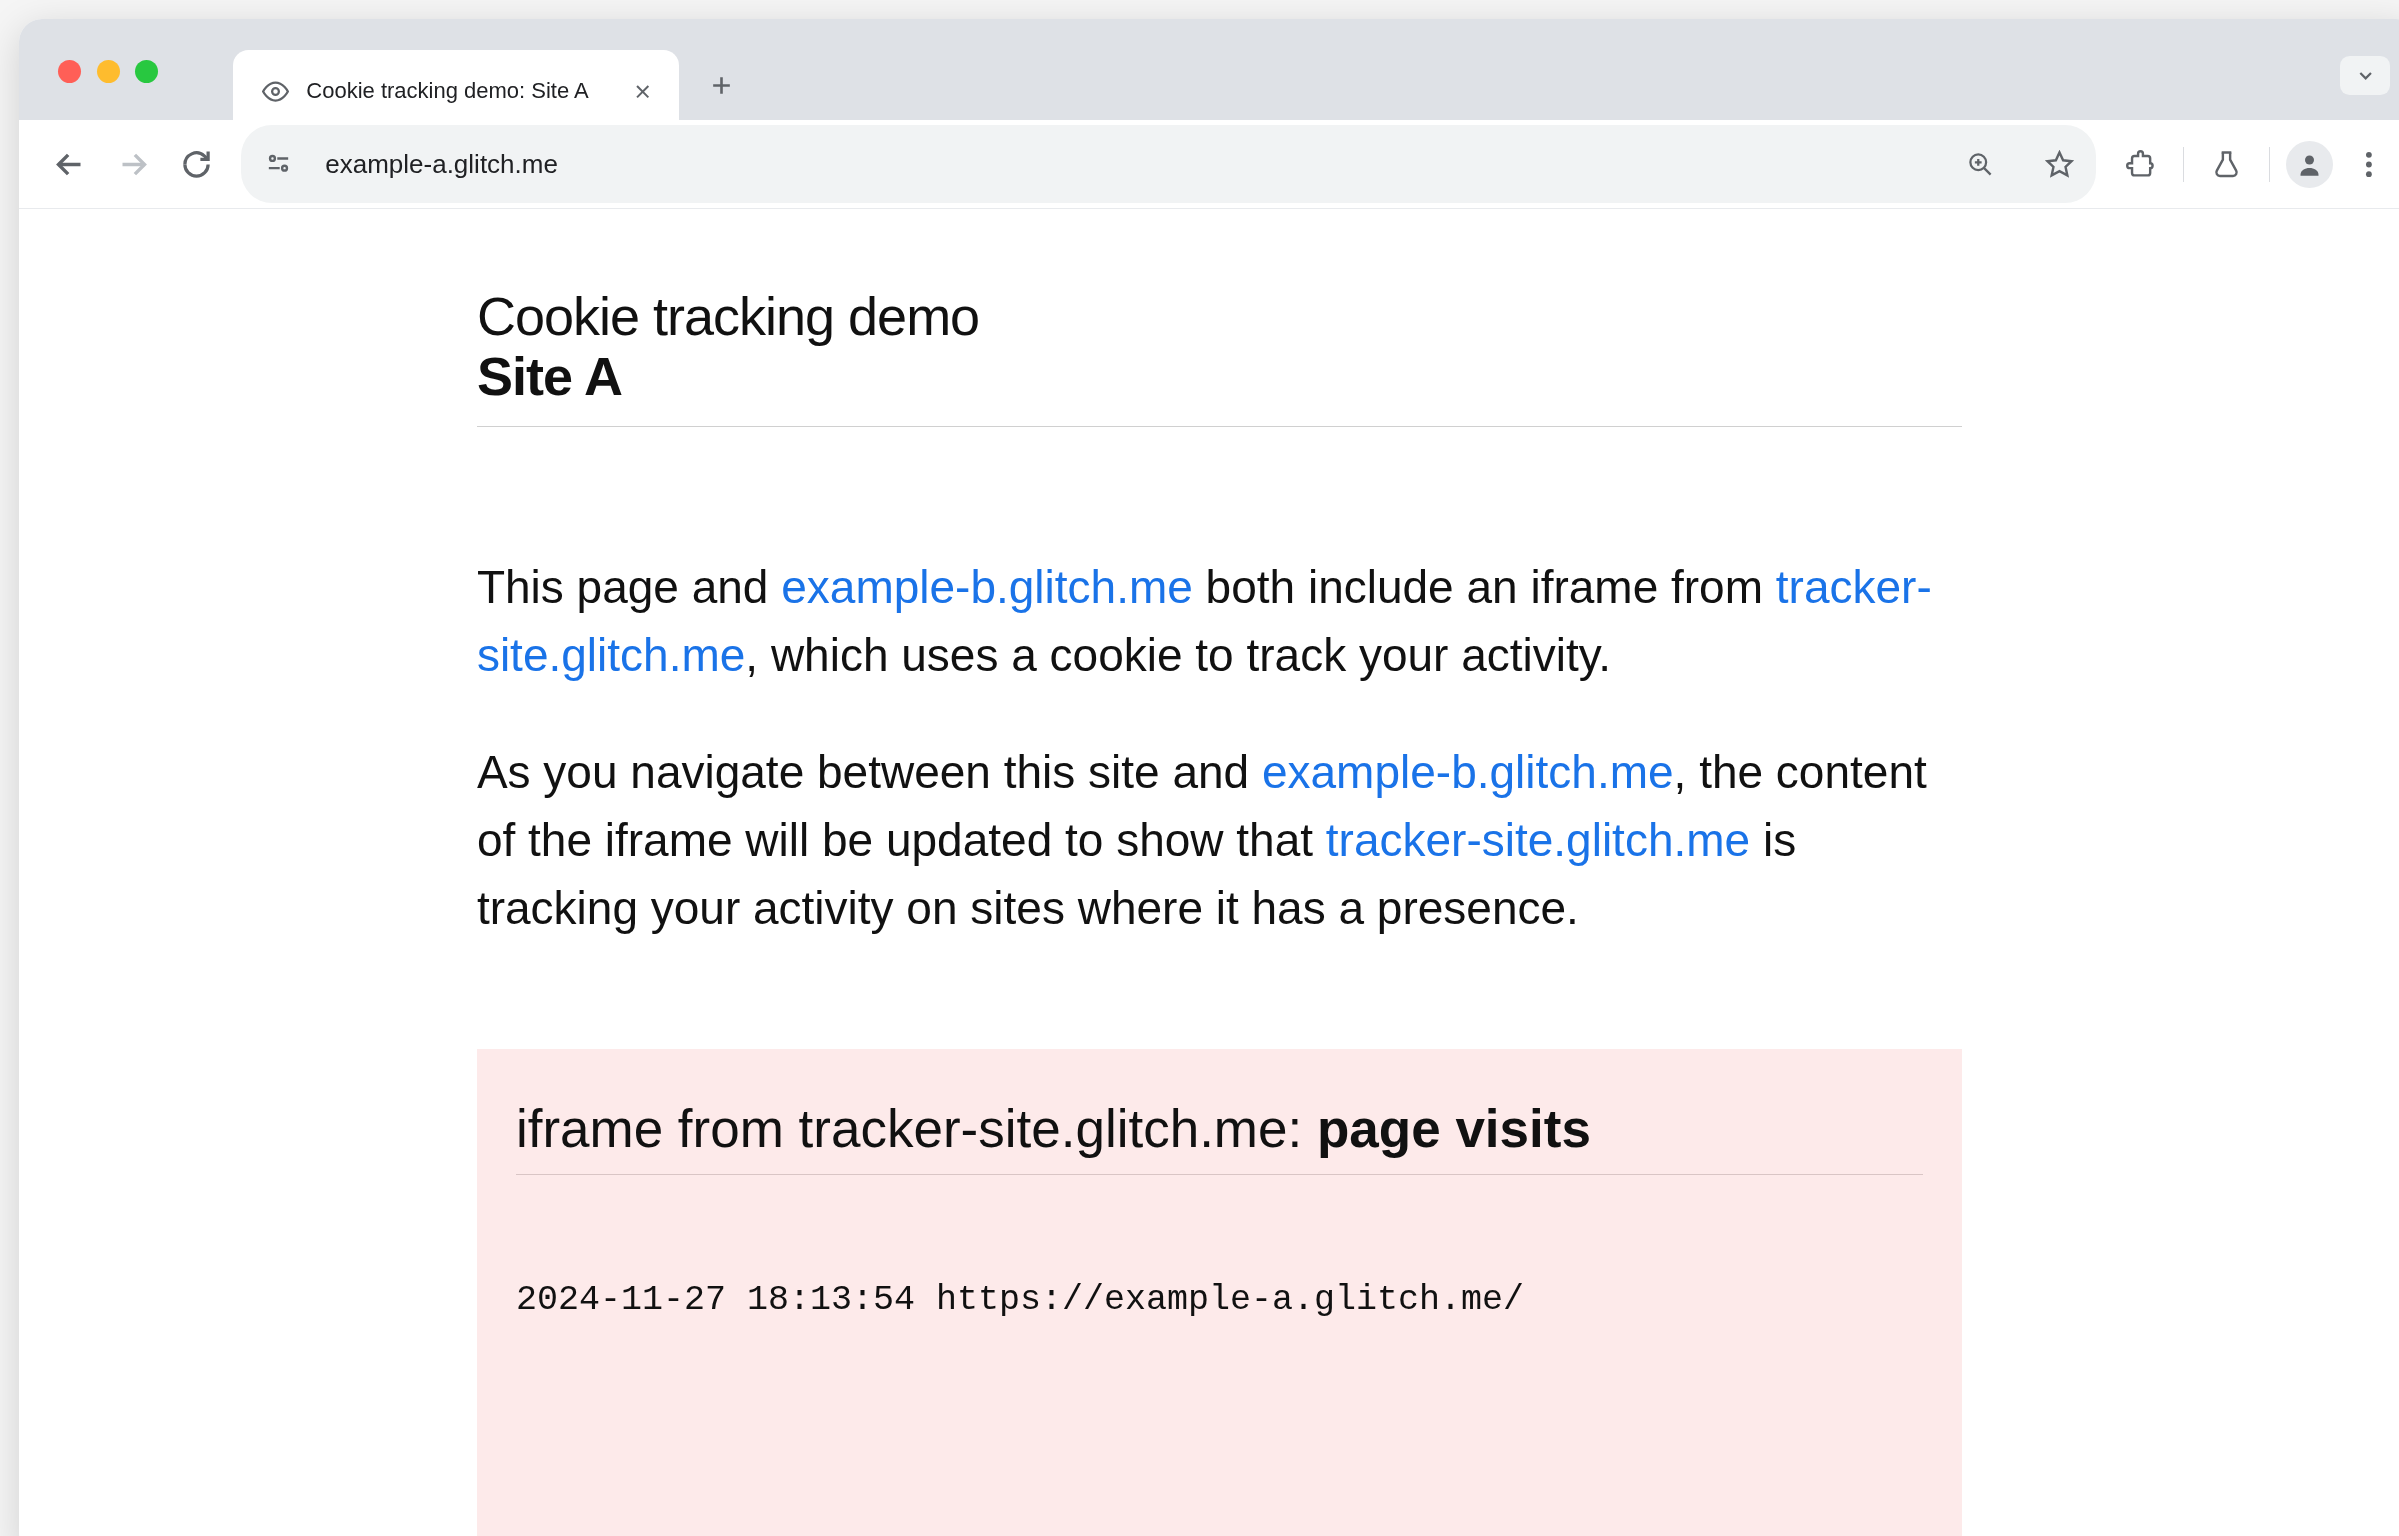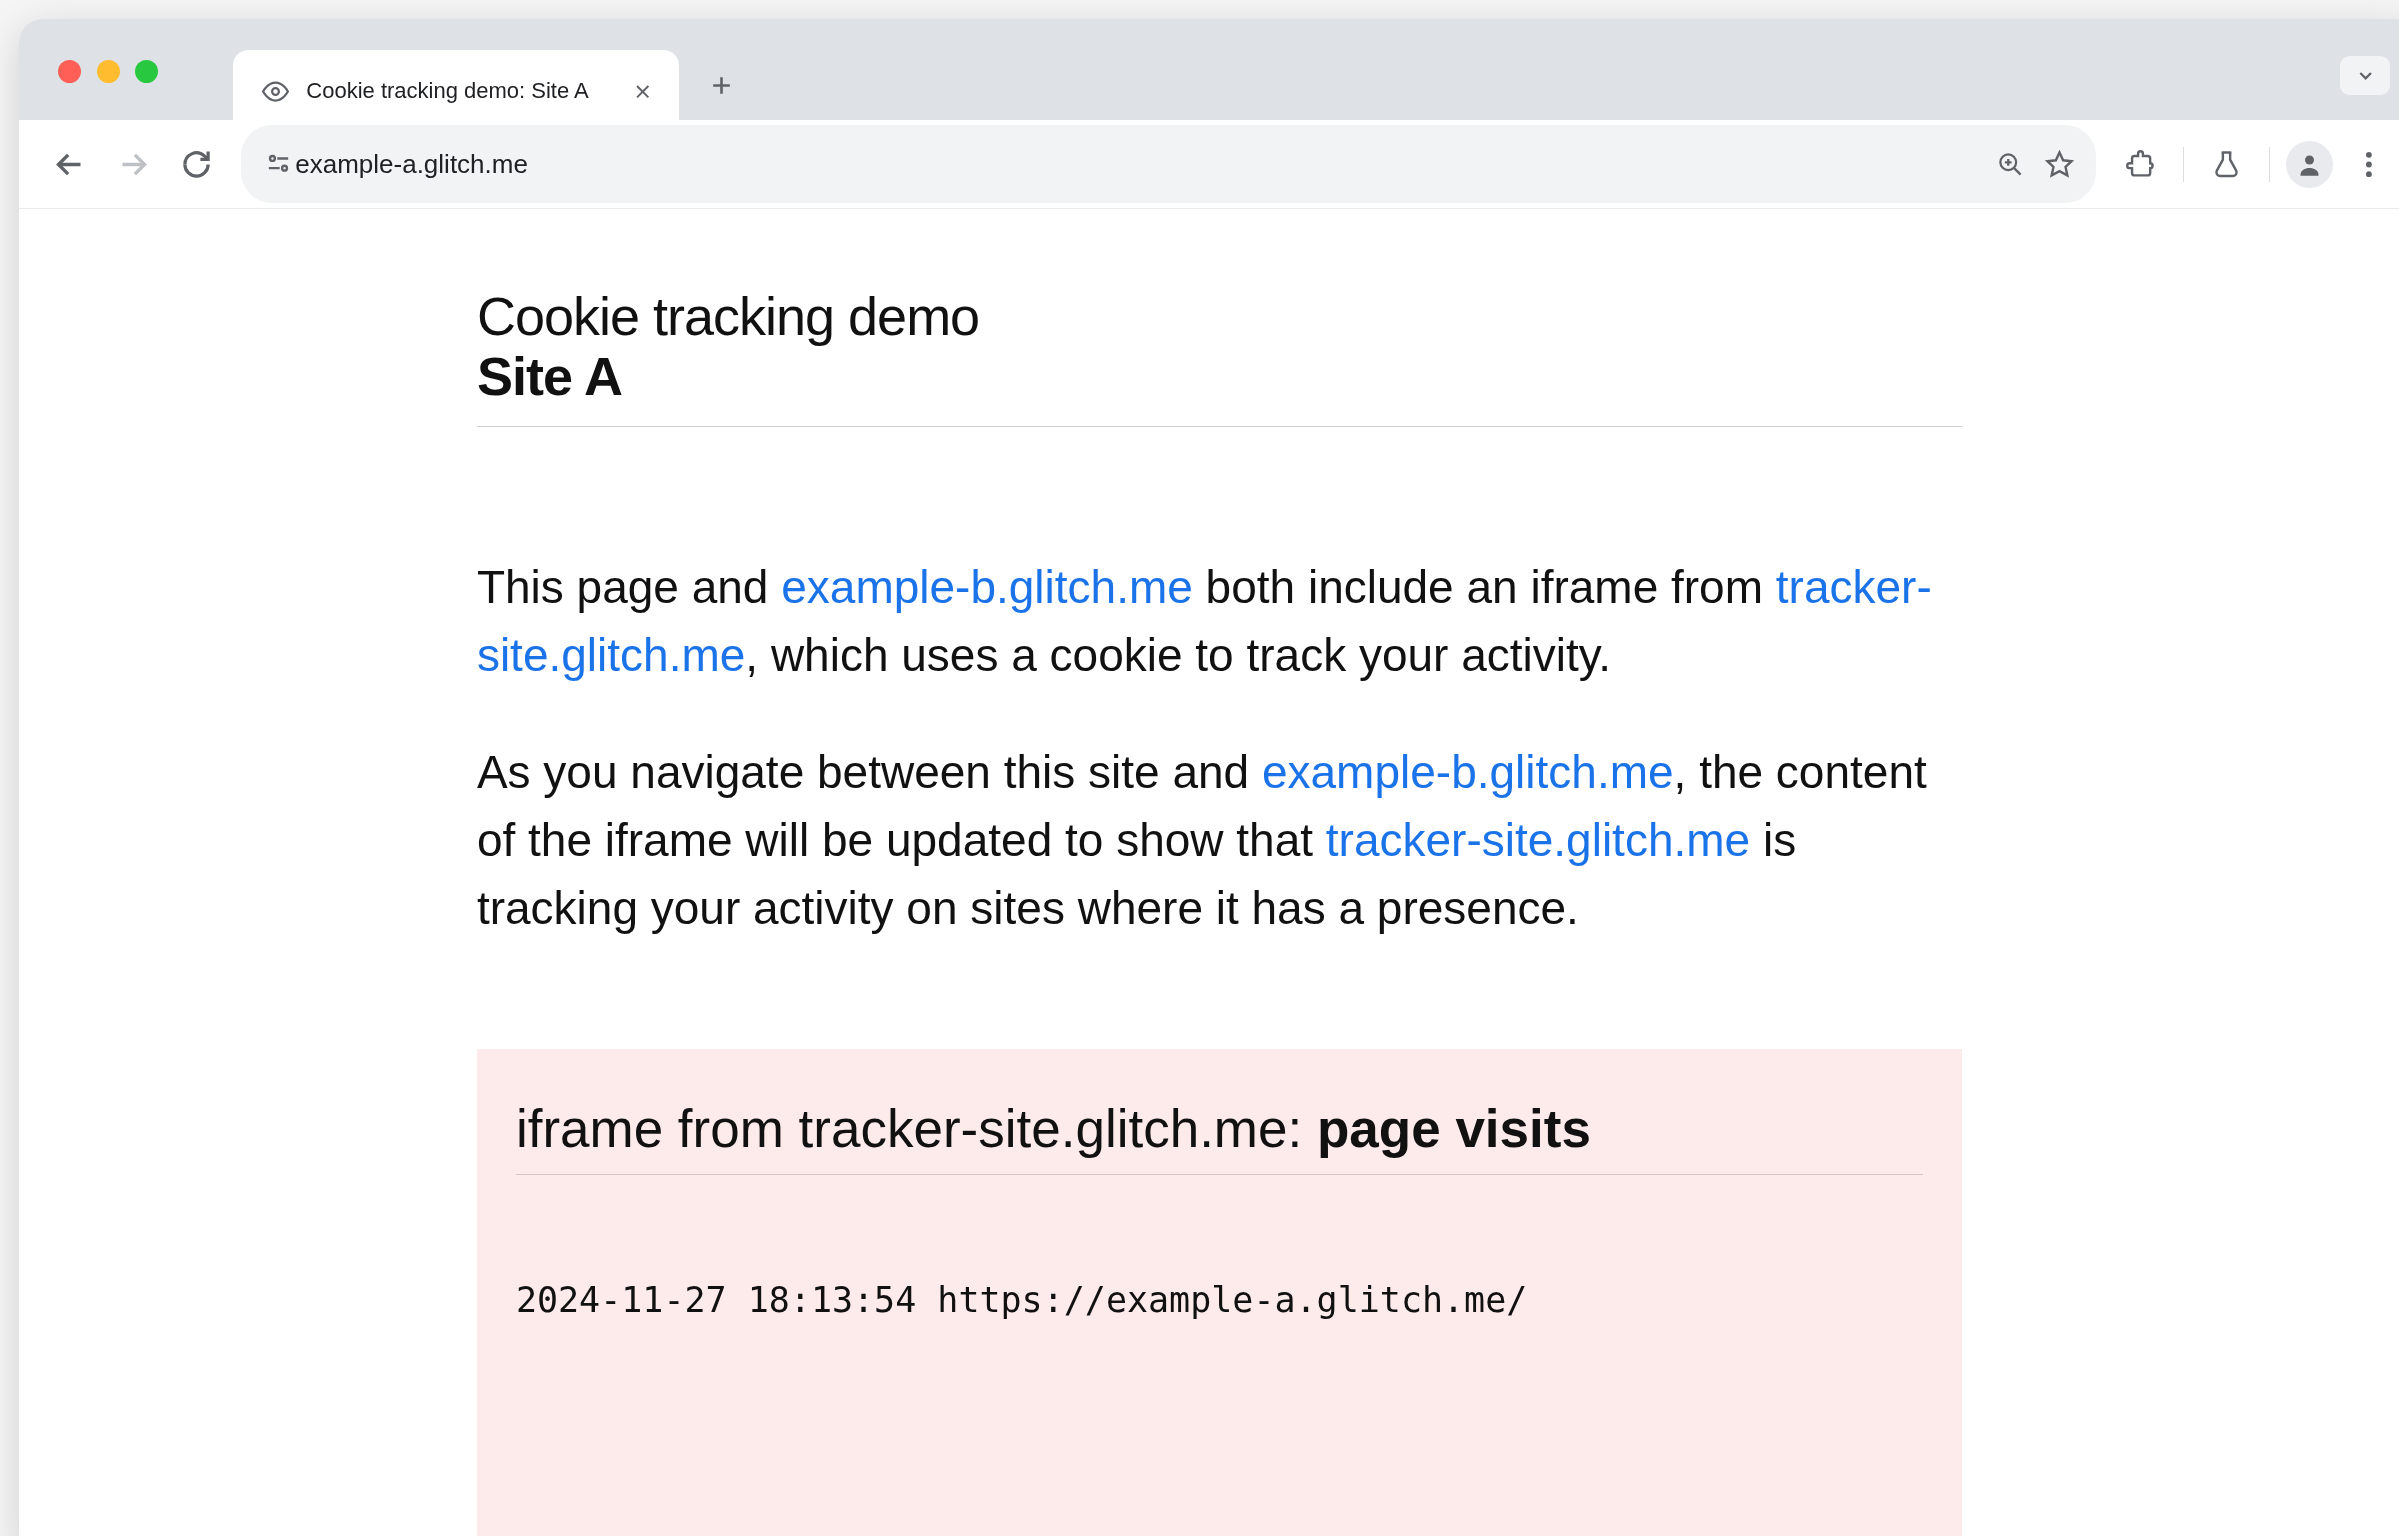--- a/index.html
+++ b/index.html
@@ -107,21 +107,21 @@
     }
     .tb-btn.disabled { color: #bdc1c6; cursor: default; }
     .omnibox {
       flex: 1;
       height: 78px;
       background: #f1f3f4;
       border-radius: 31px;
       display: flex;
       align-items: center;
       padding: 0 13.6px 0 23px;
-      gap: 2px;
+      gap: 32px;
       margin: 0 7.8px;
     }
     .site-info {
       display: flex; align-items: center; justify-content: center;
       color: #5f6368;
       cursor: pointer;
     }
     .url-text {
       font-size: 26px;
       color: #202124;
@@ -197,21 +197,21 @@
     }
     .iframe-heading .bold { font-weight: 700; }
     .visits {
       margin-top: 23px;
       font-family: ui-monospace, "SF Mono", Menlo, Consolas, monospace;
       font-size: 35px;
       line-height: 1.16;
       color: #111;
       white-space: pre;
     }
-    .visit-row { display: block; }
+    .visit-row { display: block; font-family: Liberation Mono, monospace; }
   </style>
 </head>
 <body>
 
 <div class="browser-window">
 
   <div class="tab-strip">
     <div class="window-controls">
       <div class="win-dot win-close"></div>
       <div class="win-dot win-min"></div>

